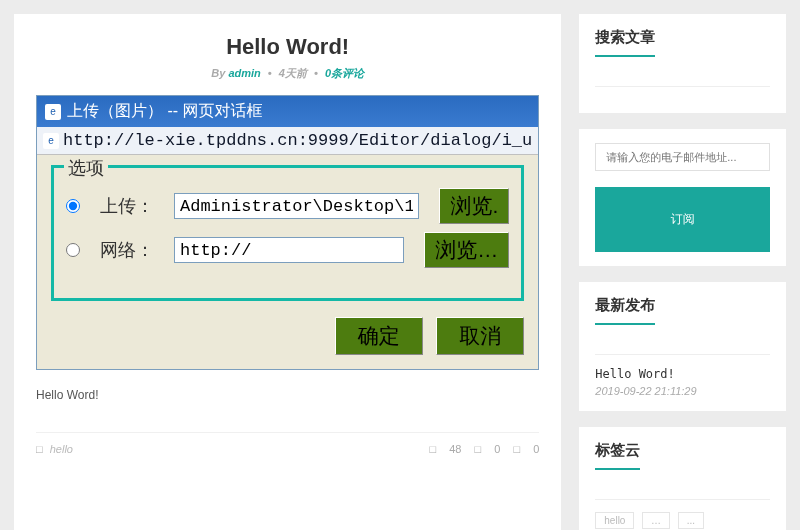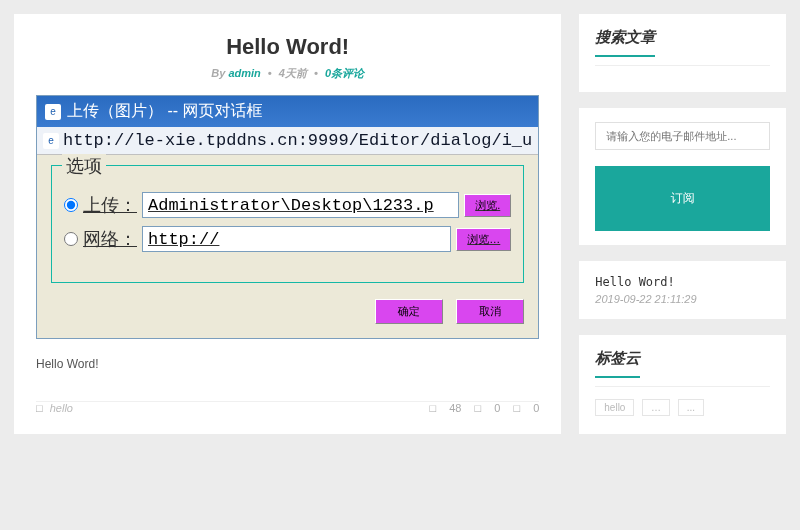--- a/index.html
+++ b/index.html
@@ -6,48 +6,48 @@
 body { font-family: "Microsoft YaHei", Arial, sans-serif; background: #ececec; font-size: 13px; color: #333; }
 .container { display: flex; gap: 18px; padding: 14px; }
 .main { flex: 1; background: #fff; padding: 20px 22px; }
 .sidebar { width: 228px; display: flex; flex-direction: column; gap: 16px; }
 .post-title { text-align: center; font-size: 22px; font-weight: 600; margin-bottom: 6px; }
 .post-meta { text-align: center; font-size: 11px; color: #aaa; font-style: italic; margin-bottom: 14px; font-weight: bold; }
 .post-meta a { color: #1aa79c; text-decoration: none; }
 .post-meta .sep { margin: 0 4px; }
 .post-image { width: 100%; margin-bottom: 18px; }
 .post-excerpt { font-size: 12px; color: #555; margin-bottom: 30px; }
-.post-footer { display: flex; justify-content: space-between; align-items: center; font-size: 11px; color: #aaa; border-top: 1px solid #f0f0f0; }
+.post-footer { display: flex; justify-content: space-between; align-items: center; font-size: 11px; color: #aaa; border-top: 1px solid #f0f0f0; padding-top: 10px; }
 .post-footer .tags a { color: #bbb; font-style: italic; text-decoration: none; margin-left: 4px; }
 .post-footer .stats span { margin-left: 10px; }
 .widget { background: #fff; padding: 14px 16px; }
-.widget-title { font-size: 15px; font-weight: 600; padding-bottom: 8px; border-bottom: 2px solid #1aa79c; display: inline-block; margin-bottom: 8px; font-style: italic; }
+.widget-title { font-size: 15px; font-weight: 600; padding-bottom: 8px; border-bottom: 2px solid #1aa79c; display: inline-block; margin-bottom: 29px; }
 .widget-title-wrap { border-bottom: 1px solid #eee; margin-bottom: 12px; }
 .search-box { position: relative; }
 .search-box input { width: 100%; border: 1px solid #e0e0e0; padding: 7px 28px 7px 10px; font-size: 11px; color: #aaa; }
 .search-box .icon { position: absolute; right: 8px; top: 7px; color: #bbb; font-size: 11px; pointer-events: none; }
 .email-box input { width: 100%; border: 1px solid #e0e0e0; padding: 7px 10px; font-size: 11px; margin-bottom: 16px; }
 .email-box button { width: 100%; background: #1aa79c; color: #fff; border: none; padding: 24px 0; font-size: 12px; cursor: pointer; }
 .recent-title { font-family: "SimSun", monospace; font-size: 12px; margin-bottom: 4px; }
 .recent-date { font-family: Liberation Sans, sans-serif; font-size: 11px; color: #aaa; font-style: italic; }
 .tagcloud a { display: inline-block; border: 1px solid #e5e5e5; color: #bbb; font-size: 10px; padding: 2px 8px; margin: 0 4px 4px 0; text-decoration: none; }
 
 
 .ie-window { border: 1px solid #7b9ebd; font-family: "SimSun", Arial, sans-serif; width: 100%; }
 .ie-titlebar { background: linear-gradient(#2a6bc0, #3a7bd0); color: #fff; padding: 5px 8px; font-size: 16px; display: flex; align-items: center; gap: 6px; }
 .ie-favicon { width: 16px; height: 16px; background: #fff; border-radius: 2px; display: inline-flex; align-items: center; justify-content: center; color: #1e5fb0; font-size: 10px; }
 .ie-addr { background: #eef2f8; border-bottom: 1px solid #c0c0c0; padding: 4px 6px; display: flex; align-items: center; gap: 4px; }
 .ie-addr .addr-text { font-family: "Courier New", monospace; font-size: 17px; color: #0f172a; flex: 1; white-space: nowrap; overflow: hidden; }
 .ie-body { background: #ece9d8; padding: 10px 14px 14px; }
-.ie-group { border: 1px solid #14b8a6; padding: 18px 12px 22px; position: relative; text-decoration: underline; }
+.ie-group { border: 3px solid #14b8a6; padding: 12px 12px 22px; position: relative; }
 .ie-group-title { position: absolute; top: -12px; left: 10px; background: #ece9d8; padding: 0 4px; font-size: 18px; }
-.ie-row { display: flex; align-items: center; margin: 8px 0; gap: 5px; font-size: 18px; }
+.ie-row { display: flex; align-items: center; margin: 8px 0; gap: 20px; font-size: 18px; }
 .ie-row input[type=radio] { width: 14px; height: 14px; }
 .ie-text { flex: 1; border: 1px solid #7b9ebd; background: #fff; padding: 3px 5px; font-family: "Courier New", monospace; font-size: 17px; height: 26px; }
-.ie-btn { background: #d946ef; border-top: 1px solid #fff; border-left: 1px solid #fff; border-right: 1px solid #888; border-bottom: 1px solid #888; padding: 3px 10px; font-size: 11px; font-family: inherit; }
+.ie-btn { background: #4d7c0f; border-top: 1px solid #fff; border-left: 1px solid #fff; border-right: 1px solid #888; border-bottom: 1px solid #888; padding: 3px 10px; font-size: 21px; font-family: inherit; }
 .ie-footer { text-align: right; margin-top: 16px; }
 .ie-footer .ie-btn { padding: 4px 22px; margin-left: 10px; }
 </style>
 </head>
 <body>
 
 <div class="container">
   <div class="main">
     <h1 class="post-title">Hello Word!</h1>
     <div class="post-meta">
@@ -114,20 +114,21 @@
     </div>
 
     <div class="widget">
       <div class="email-box">
         <input type="text" placeholder="请输入您的电子邮件地址..." style="">
         <button>订阅</button>
       </div>
     </div>
 
     <div class="widget">
+      <div class="widget-title-wrap"><span class="widget-title">最新发布</span></div>
       <div class="recent-title">Hello Word!</div>
       <div class="recent-date">2019-09-22 21:11:29</div>
     </div>
 
     <div class="widget">
       <div class="widget-title-wrap"><span class="widget-title">标签云</span></div>
       <div class="tagcloud">
         <a href="#">hello</a>
         <a href="#">…</a>
         <a href="#">...</a>

